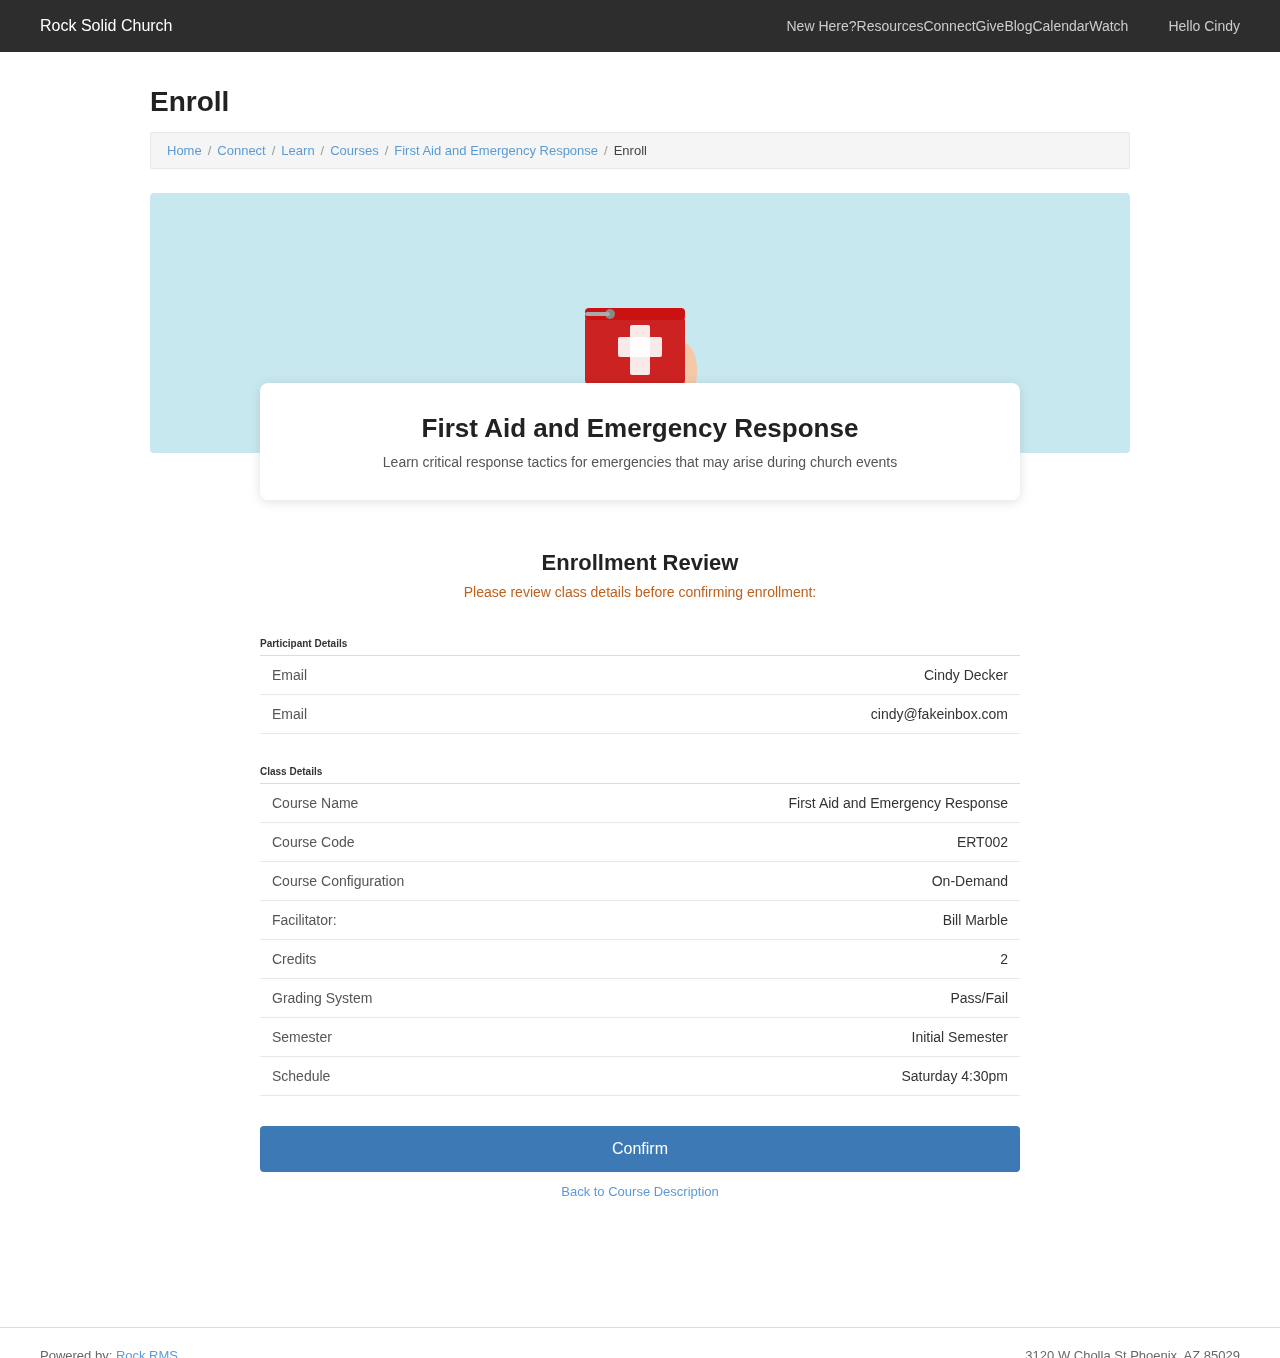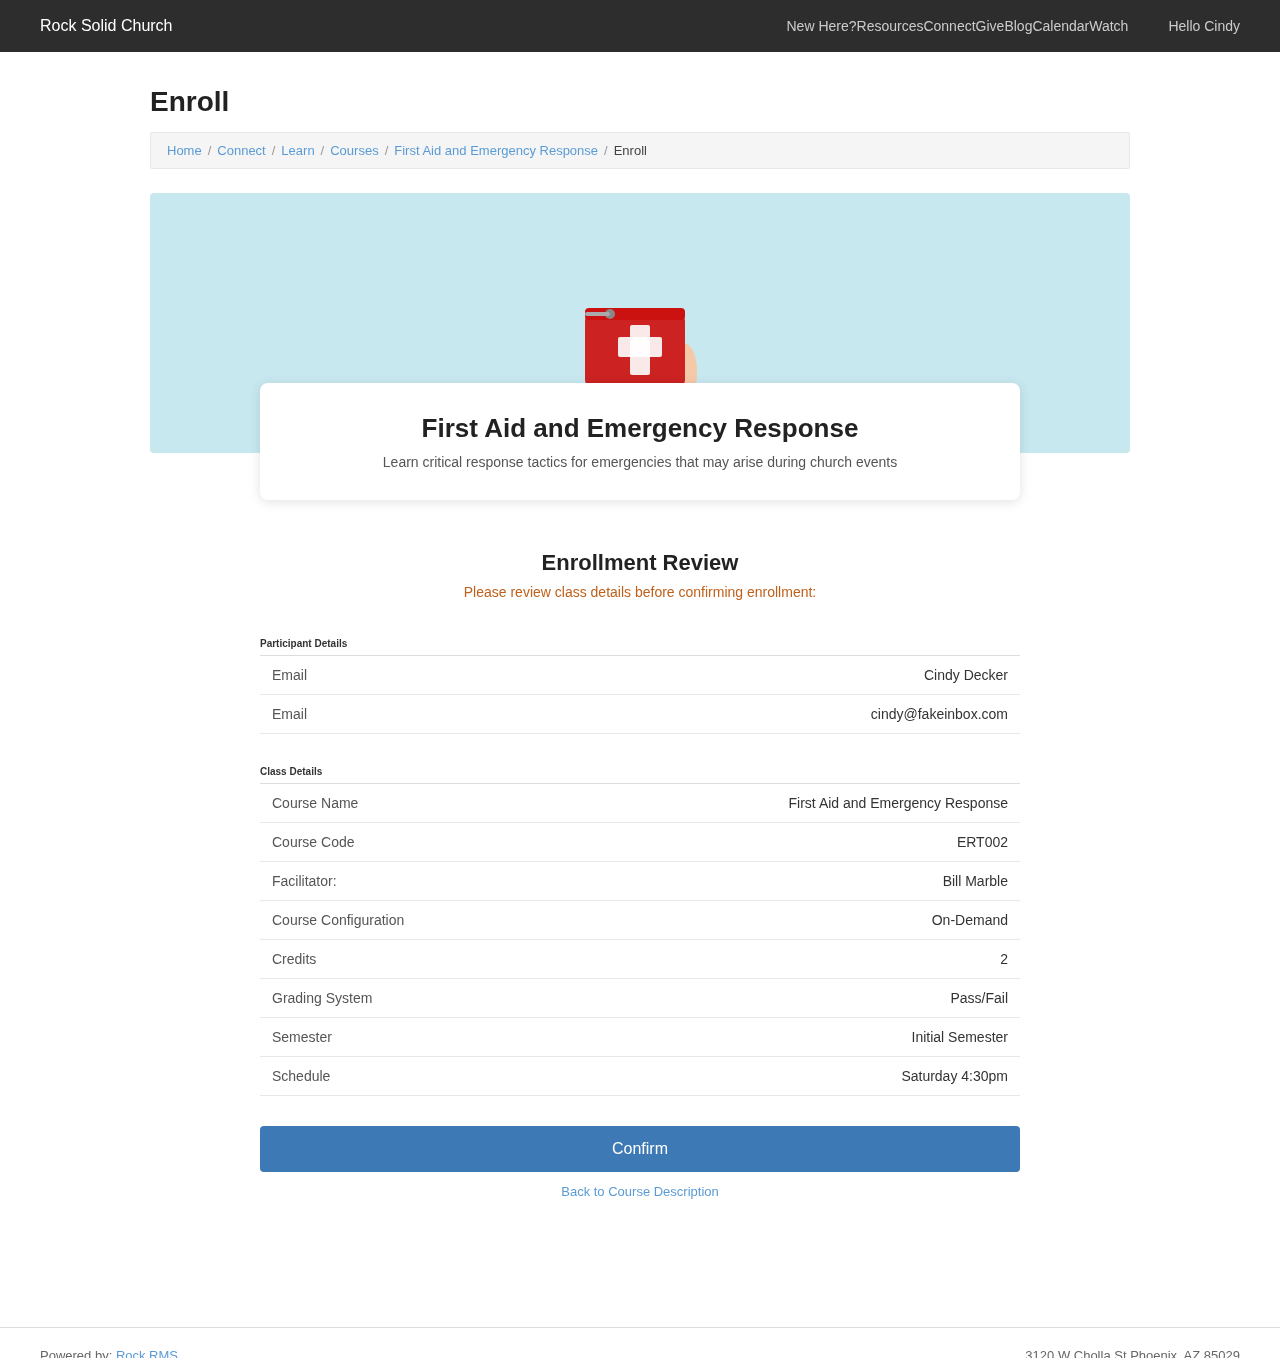--- a/index.html
+++ b/index.html
@@ -233,26 +233,26 @@
         <tbody id="class-details-body">
         <tr>
               <td>Course Name</td>
               <td>First Aid and Emergency Response</td>
             </tr>
             <tr>
               <td>Course Code</td>
               <td>ERT002</td>
             </tr>
             <tr>
+              <td>Course Configuration</td>
+              <td>On-Demand</td>
+            </tr>
+            <tr>
               <td>Facilitator:</td>
               <td>Bill Marble</td>
-            </tr>
-            <tr>
-              <td>Course Configuration</td>
-              <td>On-Demand</td>
             </tr>
             <tr>
               <td>Credits</td>
               <td>2</td>
             </tr>
             <tr>
               <td>Grading System</td>
               <td>Pass/Fail</td>
             </tr>
             <tr>

